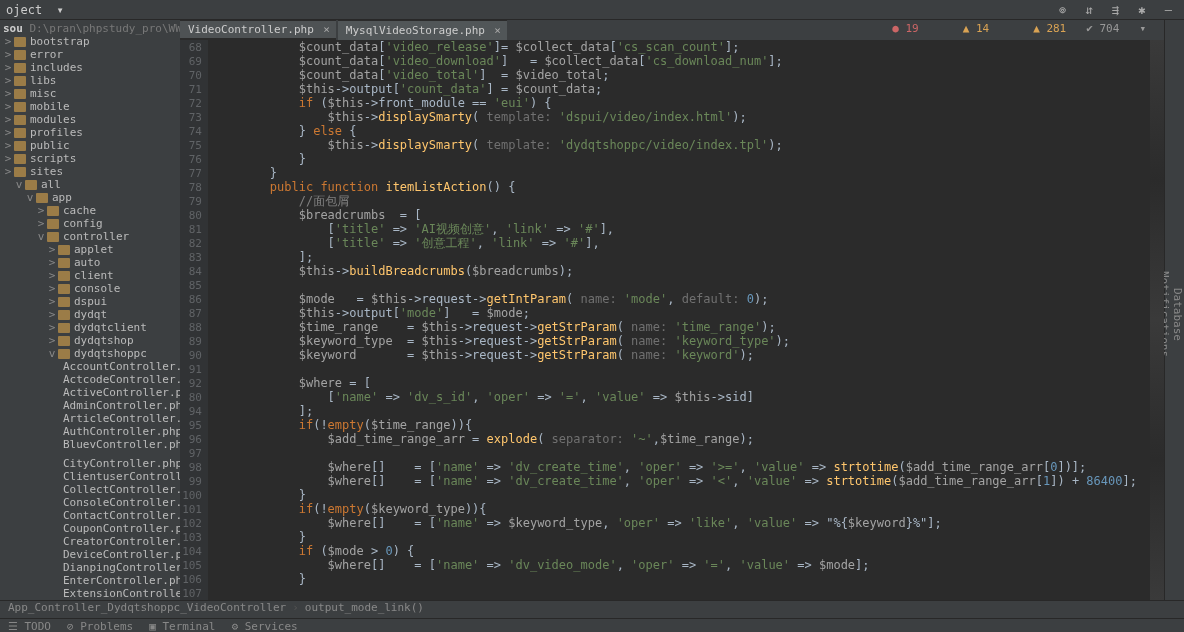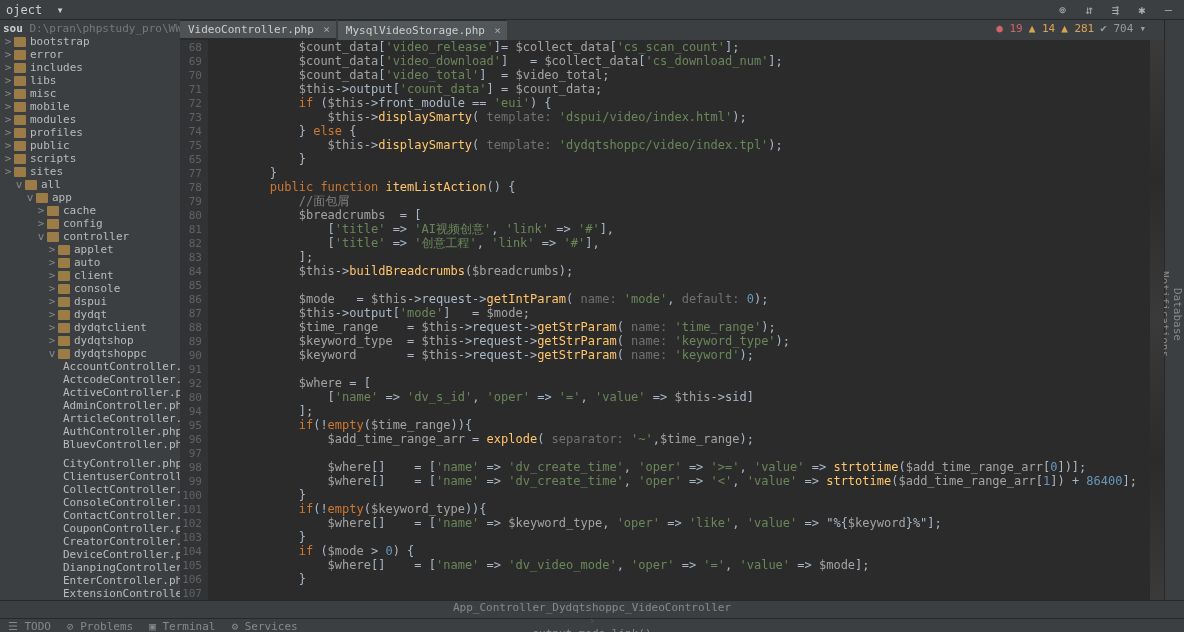--- a/index.html
+++ b/index.html
@@ -11,39 +11,39 @@
 .sidebar { width:180px; background:#3c3f41; overflow:hidden; padding-top:2px; }
 .tree-line { height:13px; display:flex; align-items:center; padding-left:3px; white-space:nowrap; color:#bbb; font-size:11px; }
 .tree-line .twisty { width:10px; text-align:center; color:#888; margin-right:1px; }
 .tree-line .folder { width:12px; height:10px; background:#9b7c47; border-radius:1px; margin-right:4px; display:inline-block; }
 .tree-line .file { width:10px; height:11px; background:#486ba0; border-radius:1px; margin-right:4px; display:inline-block; }
 .editor-area { flex:1; display:flex; flex-direction:column; background:#2b2b2b; position:relative; }
 .tabs { height:20px; background:#3c3f41; display:flex; align-items:center; }
 .tab { background:#515658; height:20px; display:flex; align-items:center; padding:0 22px 0 8px; font-size:11px; color:#ccc; position:relative; margin-right:2px; border-top:1px solid #2b2b2b; }
 .tab.active { background:#4e5254; border-bottom:2px solid #2b2b2b; }
 .tab .close { position:absolute; right:6px; color:#aaa; }
-.indicators { position:absolute; right:18px; top:2px; font-size:11px; display:flex; gap:6px; }
+.indicators { position:absolute; right:18px; top:2px; font-size:11px; display:flex; gap:20px; }
 .ind-red { color:#cc6666; }
-.ind-yellow { color:#d9a354; }
+.ind-yellow { color:#d9a354;margin-left:24px; }
 .ind-grey { color:#999; }
 .code-wrap { flex:1; display:flex; overflow:hidden; }
 .gutter { width:28px; background:#313335; text-align:right; padding-right:6px; color:#606366; font-size:11px; line-height:14px; padding-top:1px; }
 .gutter div { height:14px; }
 .code { flex:1; background:#2b2b2b; font-size:12px; line-height:14px; white-space:pre; padding-left:4px; overflow:hidden; }
 .code div { height:14px; }
 .kw { color:#cc7832; }
 .str { color:#6a8759; }
 .var { color:#a3a3a3; }
 .param { color:#707070; }
 .fn { color:#ffc66d; }
 .cmt { color:#808080;margin-top:42px; }
 .num { color:#6897bb; }
 .mini { width:14px; background:linear-gradient(#3a3a3a,#2b2b2b,#3a3a3a,#2b2b2b,#3a3a3a); }
 .rsb { width:20px; background:#3c3f41; border-left:1px solid #282828; writing-mode:vertical-rl; text-align:center; padding-top:8px; font-size:11px; color:#888; }
-.breadcrumb { height:18px; background:#3c3f41; border-top:1px solid #282828; display:flex; align-items:center; padding:0 8px; font-size:11px; color:#888;flex-direction:column; }
+.breadcrumb { height:18px; background:#3c3f41; border-top:1px solid #282828; display:flex; align-items:flex-start; padding:0 8px; font-size:11px; color:#888; }
 .toolwin { height:16px; background:#3c3f41; border-top:1px solid #282828; display:flex; align-items:center; padding:0 8px; gap:16px; font-size:11px; color:#888; }
 .proj { color:#ccc; font-weight:bold; }
 .path { color:#787878; font-size:11px; }
 </style>
 </head>
 <body>
 
 <div class="top-bar">
   <span style="color:#ccc;">oject&nbsp;&nbsp;<span>▾</span></span>
   <span class="spacer"></span>
@@ -304,21 +304,21 @@
     <div class="code-wrap">
       <div class="gutter" id="gutter">
           <div>68</div>
           <div>69</div>
           <div>70</div>
           <div>71</div>
           <div>72</div>
           <div>73</div>
           <div>74</div>
           <div>75</div>
-          <div>65</div>
+          <div>76</div>
           <div>77</div>
           <div>78</div>
           <div>79</div>
           <div>80</div>
           <div>81</div>
           <div>82</div>
           <div>83</div>
           <div>84</div>
           <div>85</div>
           <div>86</div>

